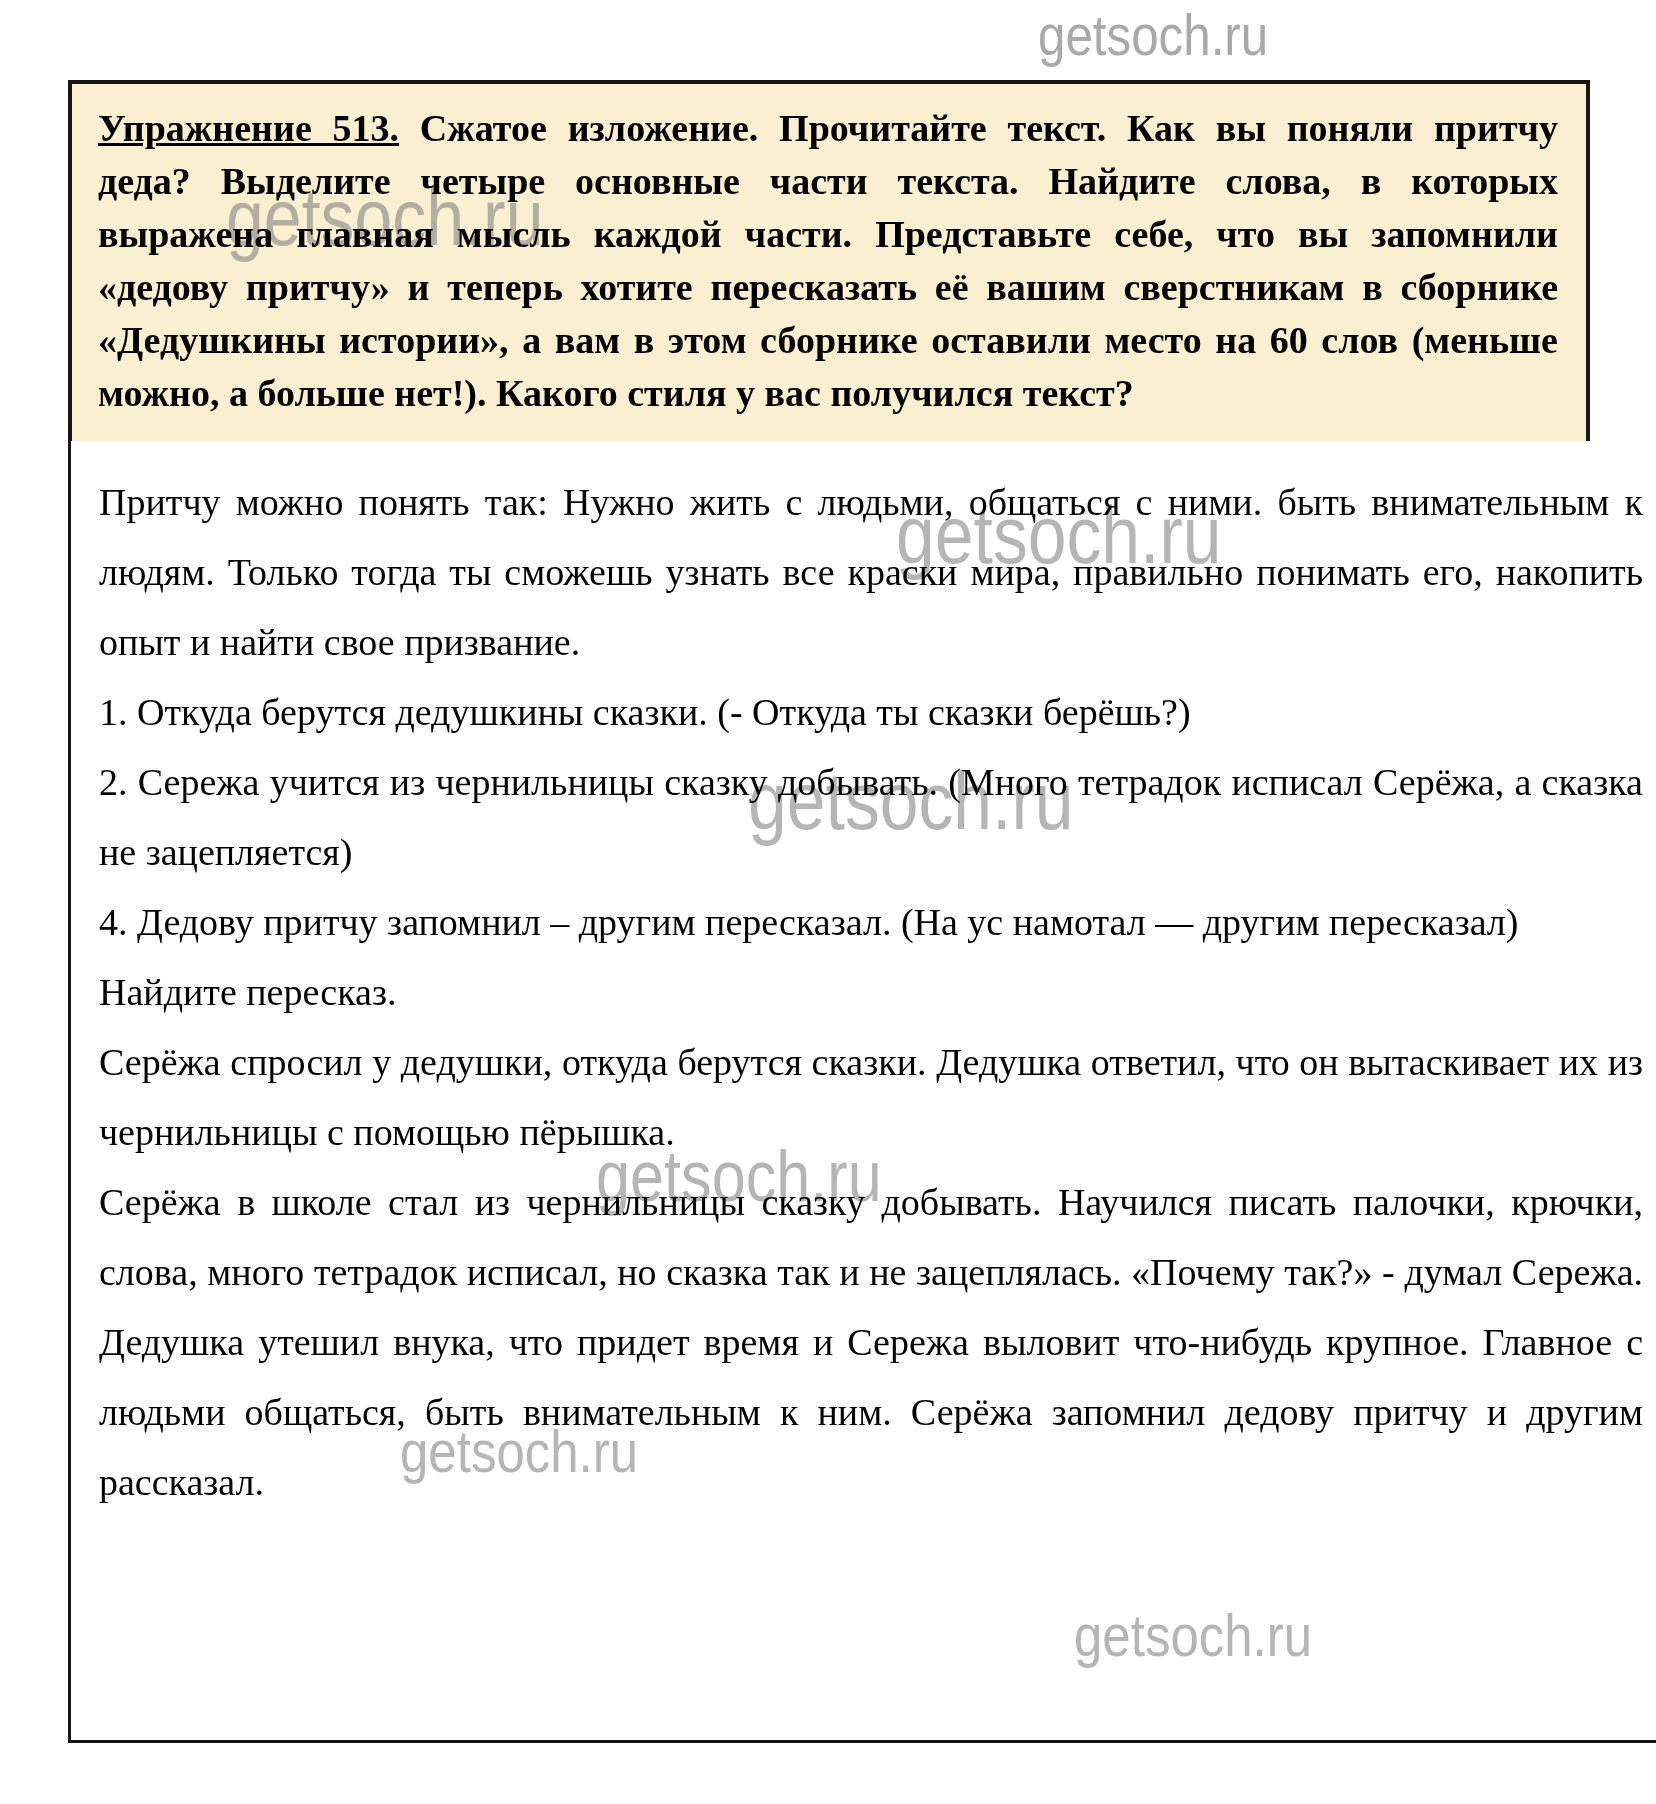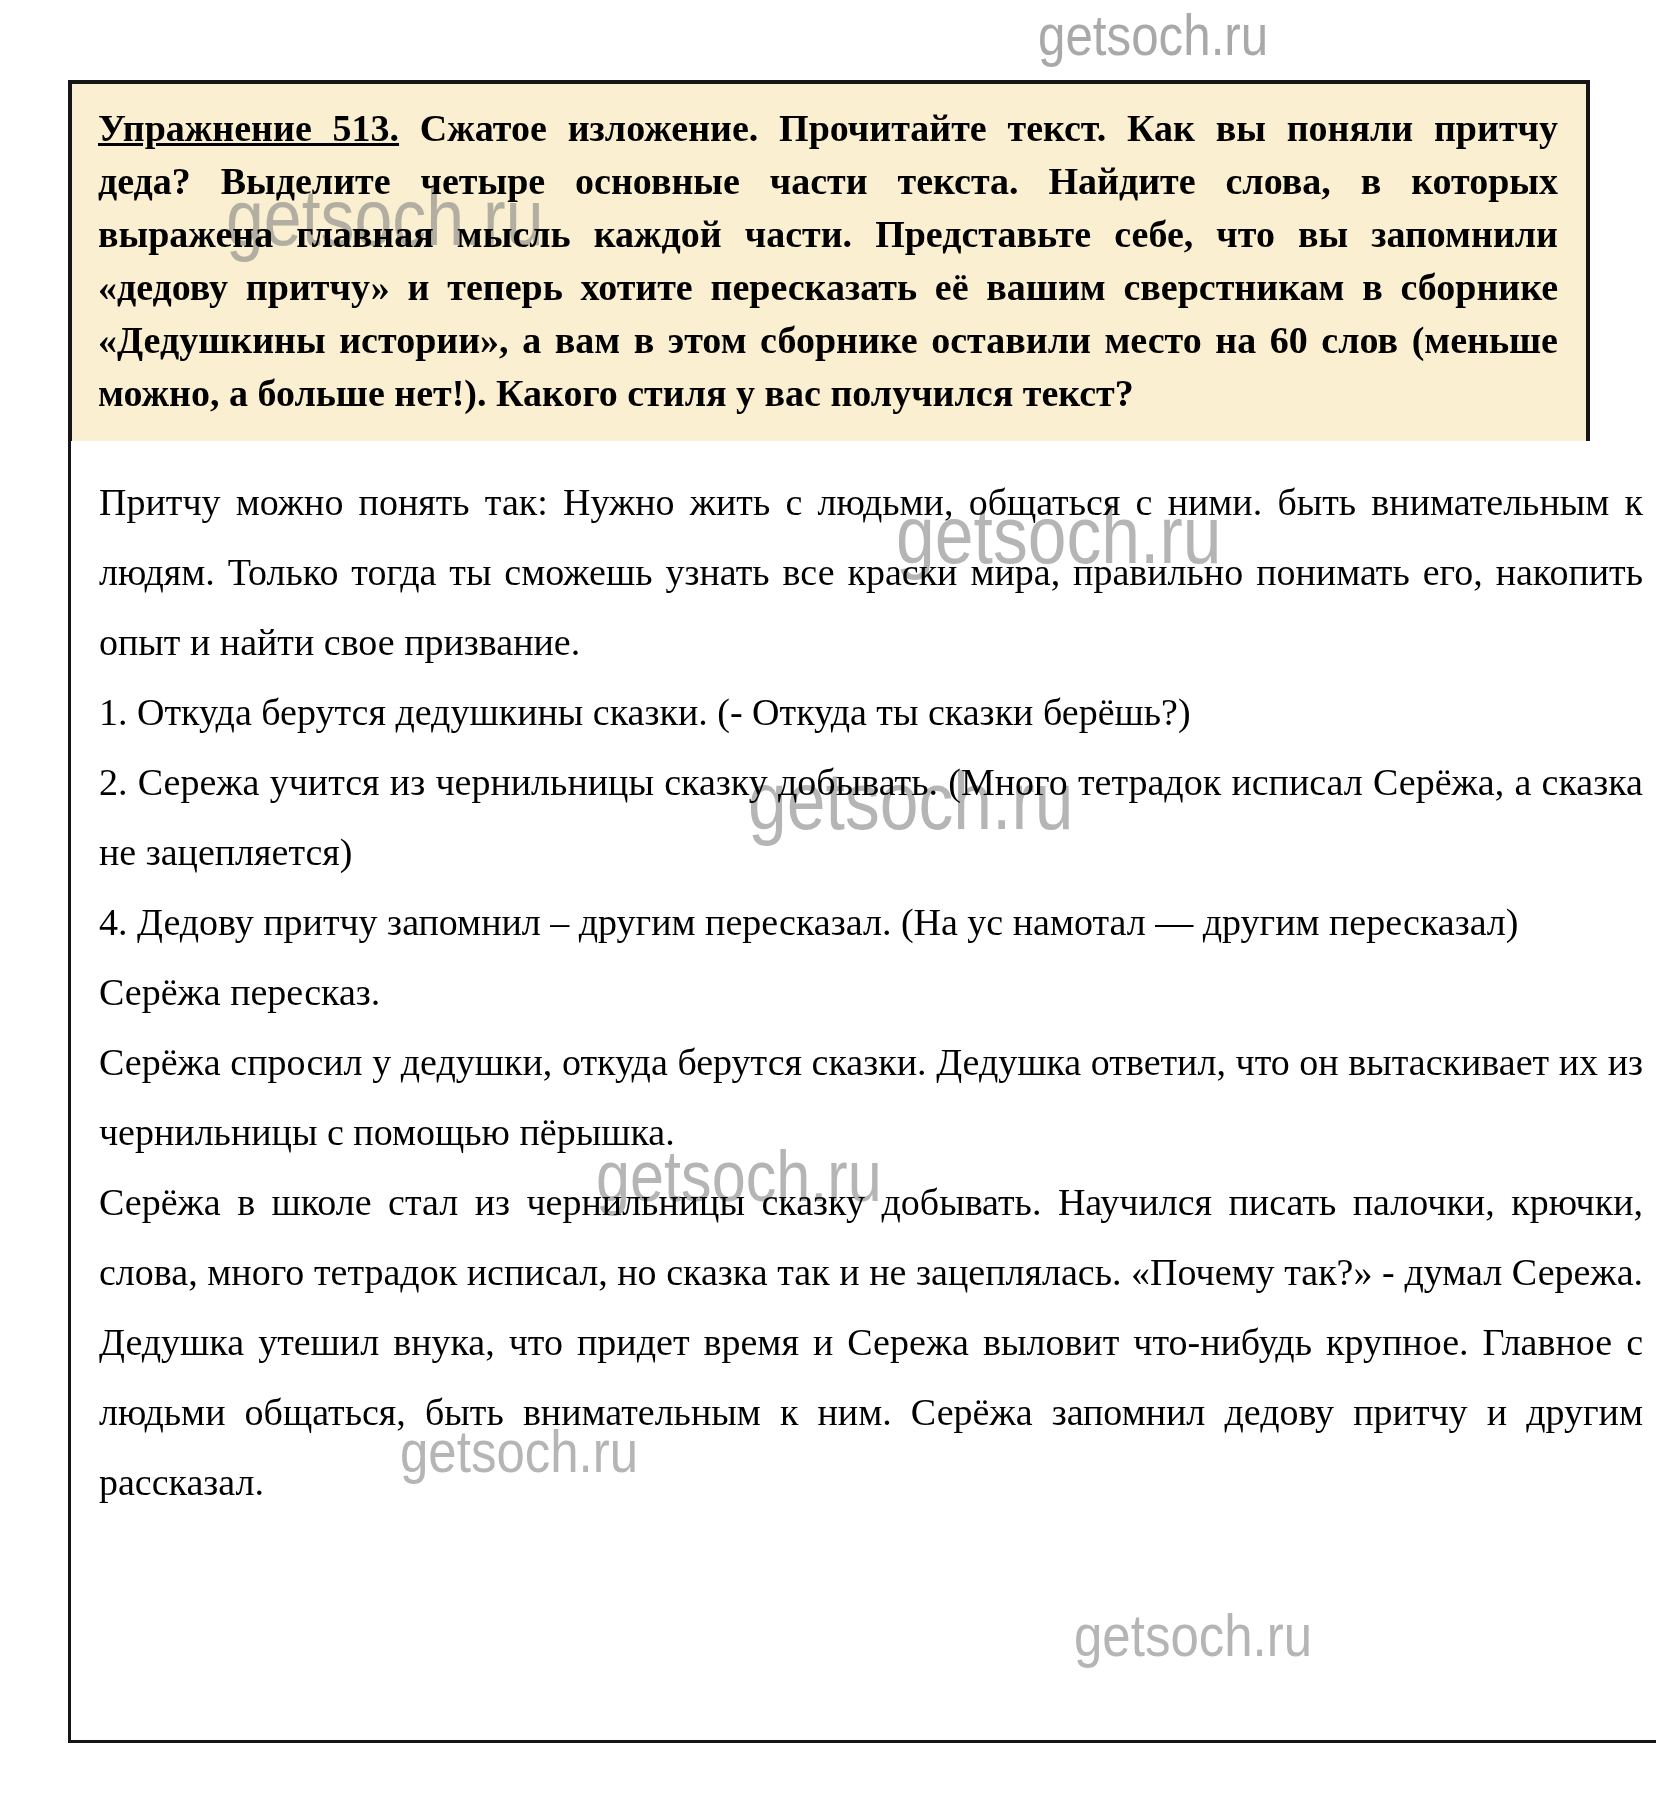--- a/index.html
+++ b/index.html
@@ -84,21 +84,21 @@
 
   <div class="exercise-box">
     <p class="exercise-text"><span class="exercise-title">Упражнение 513.</span> <span>Сжатое изложение. Прочитайте текст. Как вы поняли притчу деда? Выделите четыре основные части текста. Найдите слова, в которых выражена главная мысль каждой части. Представьте себе, что вы запомнили «дедову притчу» и теперь хотите пересказать её вашим сверстникам в сборнике «Дедушкины истории», а вам в этом сборнике оставили место на 60 слов (меньше можно, а больше нет!). Какого стиля у вас получился текст?</span></p>
   </div>
 
   <div class="answer-box">
     <p class="answer-par">Притчу можно понять так: Нужно жить с людьми, общаться с ними. быть внимательным к людям. Только тогда ты сможешь узнать все краски мира, правильно понимать его, накопить опыт и найти свое призвание.</p>
     <p class="answer-par">1. Откуда берутся дедушкины сказки. (- Откуда ты сказки берёшь?)</p>
     <p class="answer-par">2. Сережа учится из чернильницы сказку добывать. (Много тетрадок исписал Серёжа, а сказка не зацепляется)</p>
     <p class="answer-par">4. Дедову притчу запомнил – другим пересказал. (На ус намотал — другим пересказал)</p>
-    <p class="answer-par">Серёжа пересказ.</p>
+    <p class="answer-par">Найдите пересказ.</p>
     <p class="answer-par">Серёжа спросил у дедушки, откуда берутся сказки. Дедушка ответил, что он вытаскивает их из чернильницы с помощью пёрышка.</p>
     <p class="answer-par">Серёжа в школе стал из чернильницы сказку добывать. Научился писать палочки, крючки, слова, много тетрадок исписал, но сказка так и не зацеплялась. «Почему так?» - думал Сережа. Дедушка утешил внука, что придет время и Сережа выловит что-нибудь крупное. Главное с людьми общаться, быть внимательным к ним. Серёжа запомнил дедову притчу и другим рассказал.</p>
   </div>
 
   <span class="wm wm-1">getsoch.ru</span>
   <span class="wm wm-2">getsoch.ru</span>
   <span class="wm wm-3">getsoch.ru</span>
   <span class="wm wm-4">getsoch.ru</span>
   <span class="wm wm-5">getsoch.ru</span>
   <span class="wm wm-6">getsoch.ru</span>

